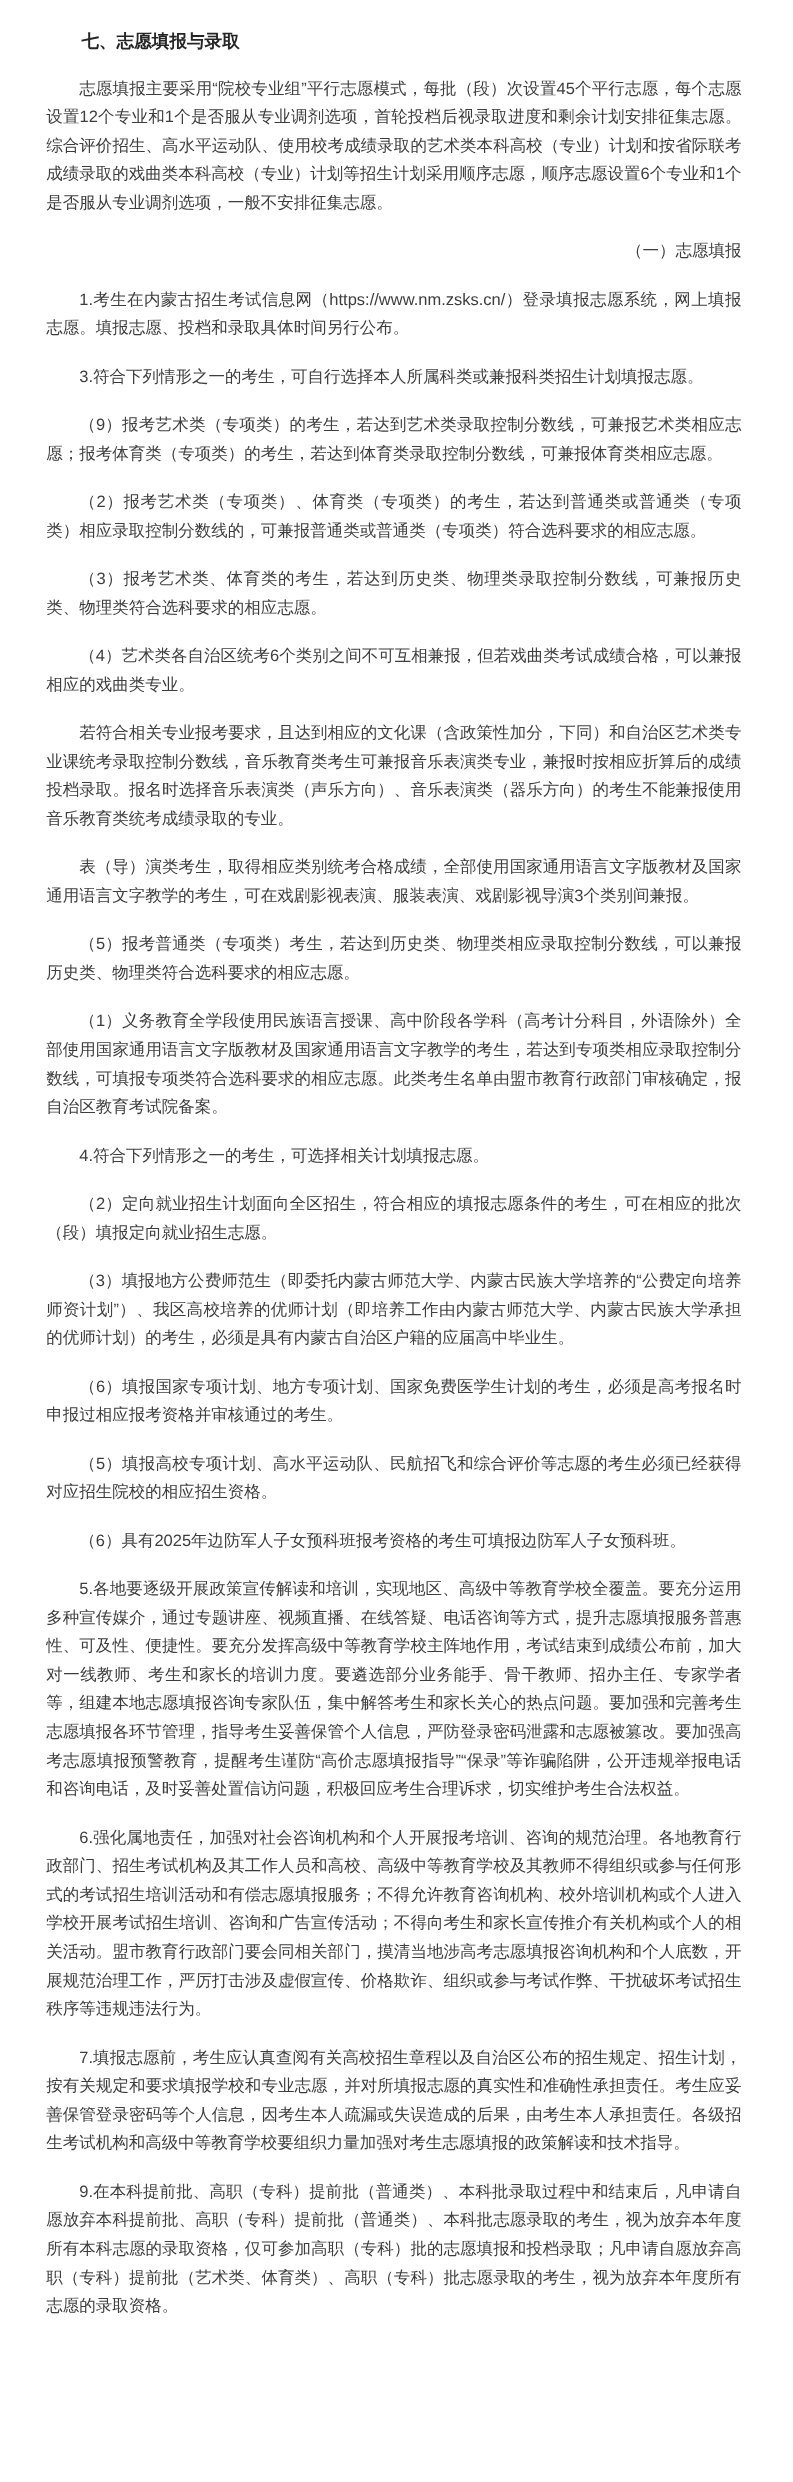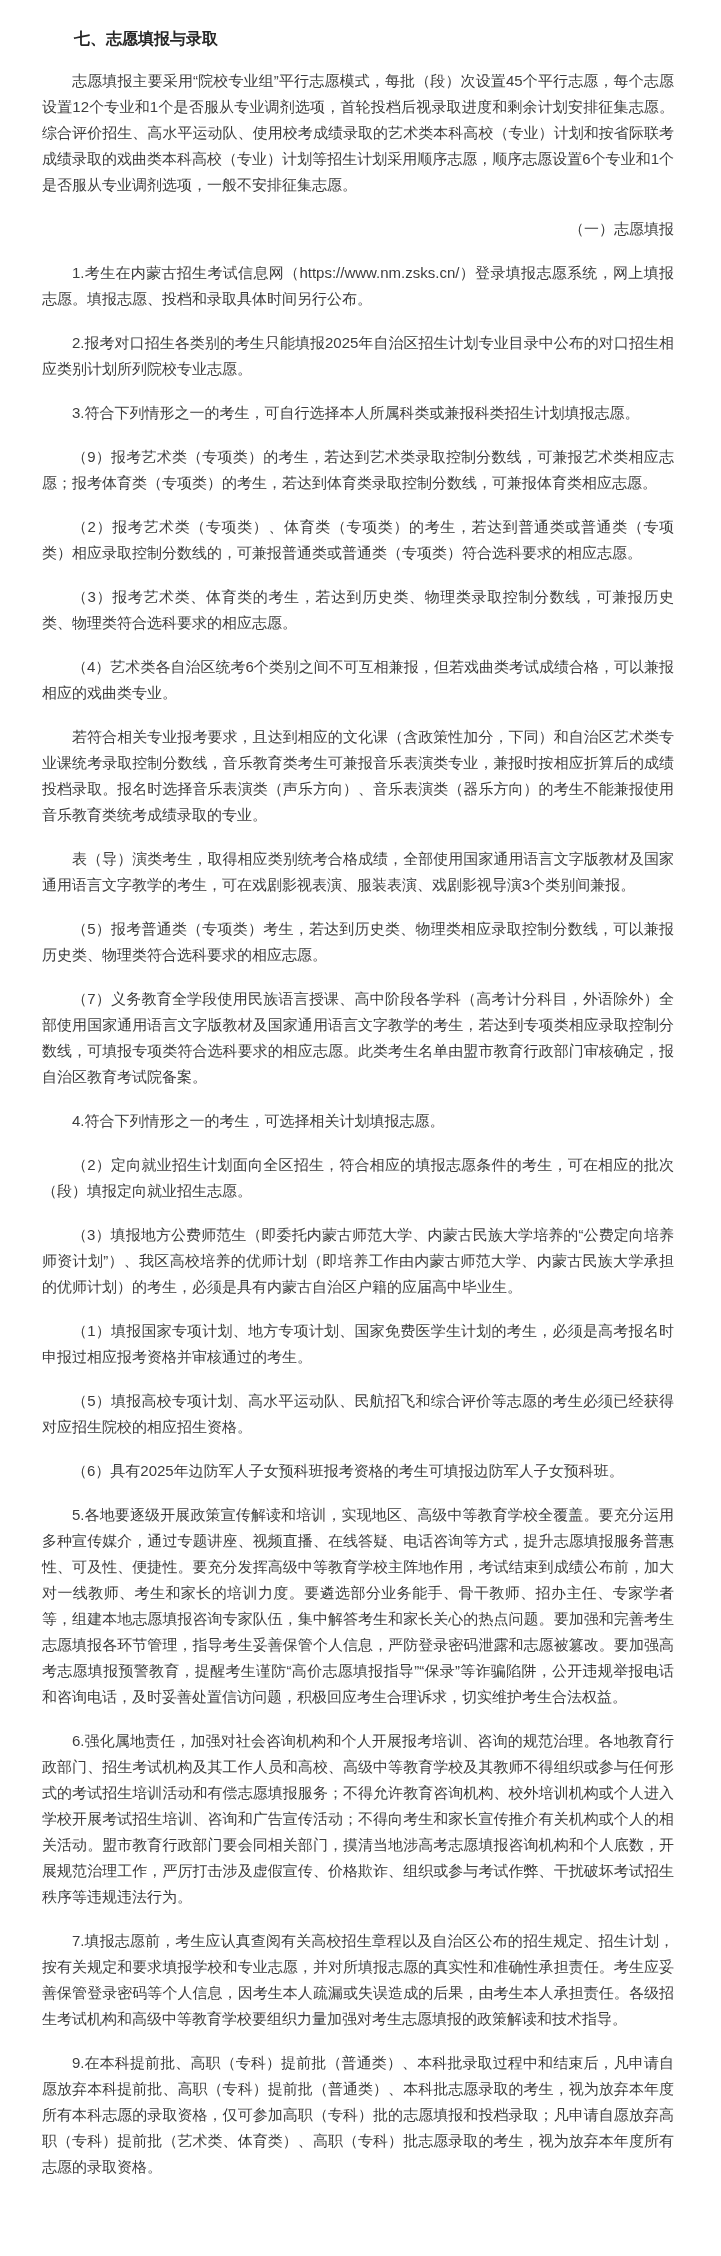--- a/index.html
+++ b/index.html
@@ -41,34 +41,33 @@
 </style>
 </head>
 <body style="background: rgb(255, 255, 255);">
 
 <div class="page" style="color: rgb(61, 61, 61);">
   <h2 class="doc-title" style="color: rgb(38, 38, 38);">七、志愿填报与录取</h2>
   <div>
       <p class="para">志愿填报主要采用“院校专业组”平行志愿模式，每批（段）次设置45个平行志愿，每个志愿设置12个专业和1个是否服从专业调剂选项，首轮投档后视录取进度和剩余计划安排征集志愿。综合评价招生、高水平运动队、使用校考成绩录取的艺术类本科高校（专业）计划和按省际联考成绩录取的戏曲类本科高校（专业）计划等招生计划采用顺序志愿，顺序志愿设置6个专业和1个是否服从专业调剂选项，一般不安排征集志愿。</p>
       <p class="para subheading">（一）志愿填报</p>
       <p class="para">1.考生在内蒙古招生考试信息网（https://www.nm.zsks.cn/）登录填报志愿系统，网上填报志愿。填报志愿、投档和录取具体时间另行公布。</p>
-      <p class="para">2.报考对口招生各类别的考生只能填报2025年自治区招生计划专业目录中公布的对口招生相应类别计划所列院校专业志愿。</p>
       <p class="para">3.符合下列情形之一的考生，可自行选择本人所属科类或兼报科类招生计划填报志愿。</p>
       <p class="para">（9）报考艺术类（专项类）的考生，若达到艺术类录取控制分数线，可兼报艺术类相应志愿；报考体育类（专项类）的考生，若达到体育类录取控制分数线，可兼报体育类相应志愿。</p>
       <p class="para">（2）报考艺术类（专项类）、体育类（专项类）的考生，若达到普通类或普通类（专项类）相应录取控制分数线的，可兼报普通类或普通类（专项类）符合选科要求的相应志愿。</p>
       <p class="para">（3）报考艺术类、体育类的考生，若达到历史类、物理类录取控制分数线，可兼报历史类、物理类符合选科要求的相应志愿。</p>
       <p class="para">（4）艺术类各自治区统考6个类别之间不可互相兼报，但若戏曲类考试成绩合格，可以兼报相应的戏曲类专业。</p>
       <p class="para">若符合相关专业报考要求，且达到相应的文化课（含政策性加分，下同）和自治区艺术类专业课统考录取控制分数线，音乐教育类考生可兼报音乐表演类专业，兼报时按相应折算后的成绩投档录取。报名时选择音乐表演类（声乐方向）、音乐表演类（器乐方向）的考生不能兼报使用音乐教育类统考成绩录取的专业。</p>
       <p class="para">表（导）演类考生，取得相应类别统考合格成绩，全部使用国家通用语言文字版教材及国家通用语言文字教学的考生，可在戏剧影视表演、服装表演、戏剧影视导演3个类别间兼报。</p>
       <p class="para">（5）报考普通类（专项类）考生，若达到历史类、物理类相应录取控制分数线，可以兼报历史类、物理类符合选科要求的相应志愿。</p>
-      <p class="para">（7）义务教育全学段使用民族语言授课、高中阶段各学科（高考计分科目，外语除外）全部使用国家通用语言文字版教材及国家通用语言文字教学的考生，若达到专项类相应录取控制分数线，可填报专项类符合选科要求的相应志愿。此类考生名单由盟市教育行政部门审核确定，报自治区教育考试院备案。</p>
+      <p class="para">（1）义务教育全学段使用民族语言授课、高中阶段各学科（高考计分科目，外语除外）全部使用国家通用语言文字版教材及国家通用语言文字教学的考生，若达到专项类相应录取控制分数线，可填报专项类符合选科要求的相应志愿。此类考生名单由盟市教育行政部门审核确定，报自治区教育考试院备案。</p>
       <p class="para">4.符合下列情形之一的考生，可选择相关计划填报志愿。</p>
       <p class="para">（2）定向就业招生计划面向全区招生，符合相应的填报志愿条件的考生，可在相应的批次（段）填报定向就业招生志愿。</p>
       <p class="para">（3）填报地方公费师范生（即委托内蒙古师范大学、内蒙古民族大学培养的“公费定向培养师资计划”）、我区高校培养的优师计划（即培养工作由内蒙古师范大学、内蒙古民族大学承担的优师计划）的考生，必须是具有内蒙古自治区户籍的应届高中毕业生。</p>
-      <p class="para">（1）填报国家专项计划、地方专项计划、国家免费医学生计划的考生，必须是高考报名时申报过相应报考资格并审核通过的考生。</p>
+      <p class="para">（6）填报国家专项计划、地方专项计划、国家免费医学生计划的考生，必须是高考报名时申报过相应报考资格并审核通过的考生。</p>
       <p class="para">（5）填报高校专项计划、高水平运动队、民航招飞和综合评价等志愿的考生必须已经获得对应招生院校的相应招生资格。</p>
       <p class="para">（6）具有2025年边防军人子女预科班报考资格的考生可填报边防军人子女预科班。</p>
       <p class="para">5.各地要逐级开展政策宣传解读和培训，实现地区、高级中等教育学校全覆盖。要充分运用多种宣传媒介，通过专题讲座、视频直播、在线答疑、电话咨询等方式，提升志愿填报服务普惠性、可及性、便捷性。要充分发挥高级中等教育学校主阵地作用，考试结束到成绩公布前，加大对一线教师、考生和家长的培训力度。要遴选部分业务能手、骨干教师、招办主任、专家学者等，组建本地志愿填报咨询专家队伍，集中解答考生和家长关心的热点问题。要加强和完善考生志愿填报各环节管理，指导考生妥善保管个人信息，严防登录密码泄露和志愿被篡改。要加强高考志愿填报预警教育，提醒考生谨防“高价志愿填报指导”“保录”等诈骗陷阱，公开违规举报电话和咨询电话，及时妥善处置信访问题，积极回应考生合理诉求，切实维护考生合法权益。</p>
       <p class="para">6.强化属地责任，加强对社会咨询机构和个人开展报考培训、咨询的规范治理。各地教育行政部门、招生考试机构及其工作人员和高校、高级中等教育学校及其教师不得组织或参与任何形式的考试招生培训活动和有偿志愿填报服务；不得允许教育咨询机构、校外培训机构或个人进入学校开展考试招生培训、咨询和广告宣传活动；不得向考生和家长宣传推介有关机构或个人的相关活动。盟市教育行政部门要会同相关部门，摸清当地涉高考志愿填报咨询机构和个人底数，开展规范治理工作，严厉打击涉及虚假宣传、价格欺诈、组织或参与考试作弊、干扰破坏考试招生秩序等违规违法行为。</p>
       <p class="para">7.填报志愿前，考生应认真查阅有关高校招生章程以及自治区公布的招生规定、招生计划，按有关规定和要求填报学校和专业志愿，并对所填报志愿的真实性和准确性承担责任。考生应妥善保管登录密码等个人信息，因考生本人疏漏或失误造成的后果，由考生本人承担责任。各级招生考试机构和高级中等教育学校要组织力量加强对考生志愿填报的政策解读和技术指导。</p>
       <p class="para">9.在本科提前批、高职（专科）提前批（普通类）、本科批录取过程中和结束后，凡申请自愿放弃本科提前批、高职（专科）提前批（普通类）、本科批志愿录取的考生，视为放弃本年度所有本科志愿的录取资格，仅可参加高职（专科）批的志愿填报和投档录取；凡申请自愿放弃高职（专科）提前批（艺术类、体育类）、高职（专科）批志愿录取的考生，视为放弃本年度所有志愿的录取资格。</p>
     </div>
 </div>
 
 </body></html>

